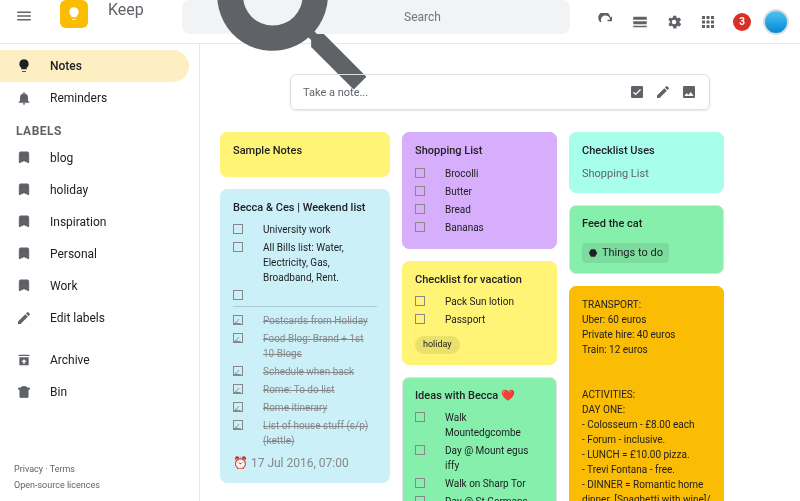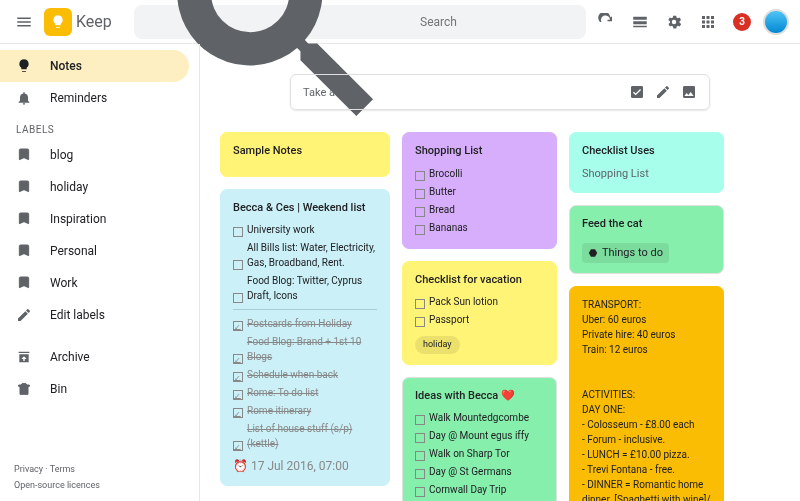--- a/index.html
+++ b/index.html
@@ -1,52 +1,52 @@
 <!DOCTYPE html>
 <html><head>
 <meta charset="utf-8">
 <style>
 *{box-sizing:border-box;margin:0;padding:0;font-family:Roboto,Arial,sans-serif}
 body{width:800px;height:501px;overflow:hidden;background:#fff;color:#202124;font-size:11px}
-.hdr{display:flex;align-items:center;height:44px;border-bottom:1px solid #e8e8e8;padding:0 8px;gap:4px}
+.hdr{display:flex;height:44px;border-bottom:1px solid #e8e8e8;padding:0 8px;gap:20px}
 .iconbtn{width:32px;height:32px;border-radius:50%;display:flex;align-items:center;justify-content:center;cursor:pointer;color:#5f6368}
 .iconbtn svg{width:18px;height:18px}
 .logo{width:28px;height:28px;background:#fbbc04;border-radius:6px;display:flex;align-items:center;justify-content:center;color:#fff}
 .appname{font-size:16px;color:#5f6368;margin-right:18px}
 .search{flex:1;max-width:470px;height:34px;background:#f1f3f4;border-radius:8px;display:flex;align-items:center;padding:0 10px;gap:8px;color:#5f6368}
 .search input{border:none;background:transparent;outline:none;flex:1;font-size:12px}
 .hdr-right{margin-left:auto;display:flex;align-items:center;gap:2px}
 .badge{width:18px;height:18px;border-radius:50%;background:#d93025;color:#fff;font-size:10px;display:flex;align-items:center;justify-content:center;font-weight:bold}
 .avatar{width:26px;height:26px;border-radius:50%;background:linear-gradient(#4fc3f7,#0288d1);border:2px solid #ddd}
 .body{display:flex;height:457px}
 .sidebar{width:200px;border-right:1px solid #e8e8e8;display:flex;flex-direction:column;padding-top:6px;font-size:12px}
 .navitem{display:flex;align-items:center;gap:18px;height:32px;padding:0 16px;cursor:pointer;color:#202124;border-radius:0 16px 16px 0;margin-right:10px}
 .navitem.active{background:#feefc3;font-weight:500}
 .navitem svg{width:16px;height:16px;color:#5f6368}
 .navitem.active svg{color:#202124}
-.navsection{font-size:10px;color:#5f6368;letter-spacing:.5px;padding:10px 16px 4px;font-weight:400}
+.navsection{font-size:12px;color:#5f6368;letter-spacing:.5px;padding:10px 16px 4px;font-weight:700}
 .spacer{flex:1}
 .footer{padding:8px 14px;font-size:9px;color:#5f6368;line-height:1.8}
 .footer span{cursor:pointer}
 .main{flex:1;overflow:auto;padding:14px 20px}
 .take{width:420px;margin:16px auto 22px;height:36px;border:1px solid #e0e0e0;border-radius:6px;display:flex;align-items:center;padding:0 12px;box-shadow:0 1px 2px rgba(0,0,0,.1);gap:10px}
 .take-text{flex:1;color:#5f6368;font-size:11px}
 .take svg{width:16px;height:16px;color:#5f6368}
 .grid{display:flex;gap:12px}
 .col{display:flex;flex-direction:column;gap:12px;width:155px}
 .col:first-child{width:170px}
 .note{border-radius:7px;padding:10px 12px;font-size:10px;line-height:1.5;border:1px solid #e0e0e0}
 .note-title{font-size:11px;font-weight:500;margin-bottom:6px}
 .yellow{background:#fff475;border-color:#fff475}
 .blue{background:#cbf0f8;border-color:#cbf0f8}
 .purple{background:#d7aefb;border-color:#d7aefb}
 .teal{background:#a7ffeb;border-color:#a7ffeb}
 .orange{background:#fbbc04;border-color:#fbbc04}
 .white{background:#86efac}
-.ci{display:flex;gap:4px;align-items:flex-end;margin-bottom:3px}
+.ci{display:flex;gap:20px;align-items:flex-start;margin-bottom:3px}
 .ci.done{color:#888;text-decoration:line-through}
 .cb{width:10px;height:10px;border:1.2px solid #888;flex-shrink:0;margin-top:2px}
 .cb.done::after{content:"✓";font-size:8px;position:relative;top:-3px;left:0;color:#888}
 .sep{border-top:1px solid rgba(0,0,0,.15);margin:6px 0}
 .tag{display:inline-block;background:rgba(0,0,0,.08);border-radius:10px;padding:2px 8px;font-size:9px;margin-top:6px}
 .tag-icon{display:inline-flex;align-items:center;gap:4px;background:rgba(0,0,0,.08);border-radius:4px;padding:2px 6px;font-size:11px;margin-top:4px}
 .tag-icon svg{width:10px;height:10px}
 .meta{font-size:12px;color:#888;margin-top:6px}
 .subtitle{font-size:11px;color:#5f6368}
 </style>
@@ -201,21 +201,20 @@
               <div class="ci ">
                 <div class="cb "></div>
                 <span>University work</span>
               </div>
               <div class="ci ">
                 <div class="cb "></div>
                 <span>All Bills list: Water, Electricity, Gas, Broadband, Rent.</span>
               </div>
               <div class="ci ">
                 <div class="cb "></div>
-                <span>Food Blog: Twitter, Cyprus Draft, Icons</span>
               </div>
             </div>
           <div class="sep"></div>
           <div id="wk-done">
               <div class="ci done">
                 <div class="cb done"></div>
                 <span>Postcards from Holiday</span>
               </div>
               <div class="ci done">
                 <div class="cb done"></div>

